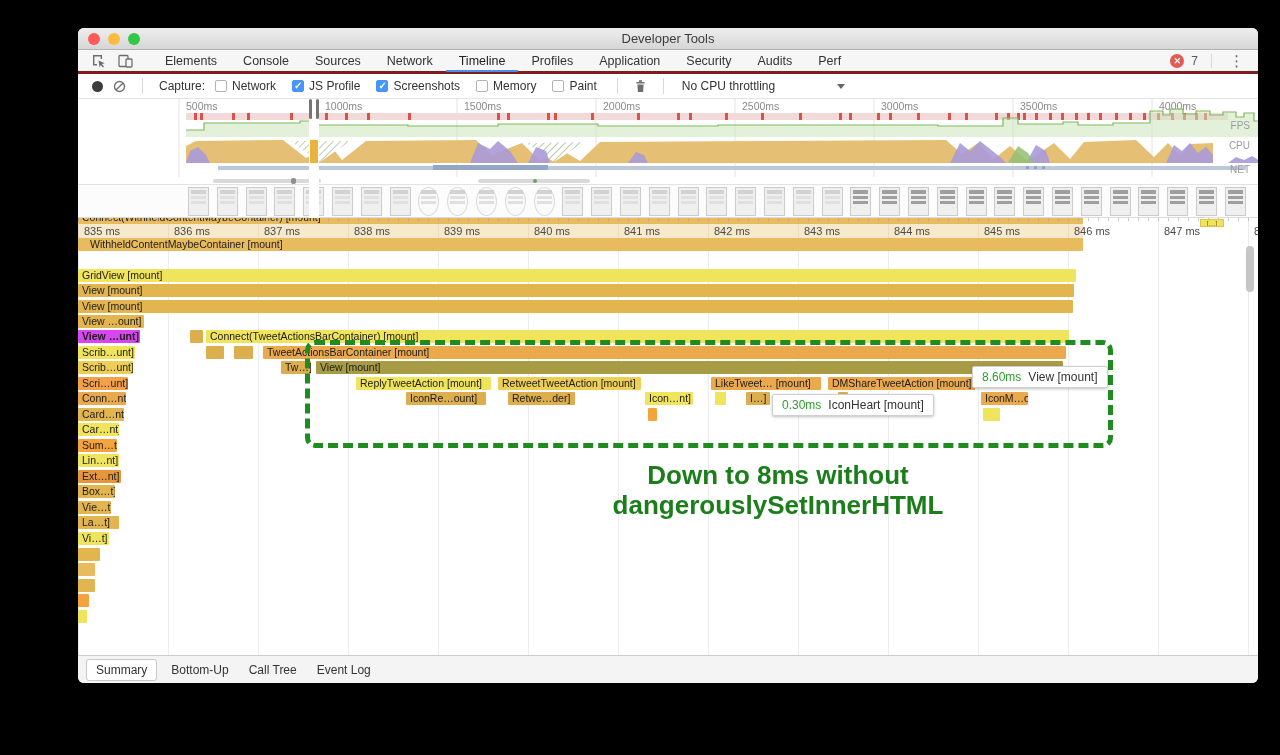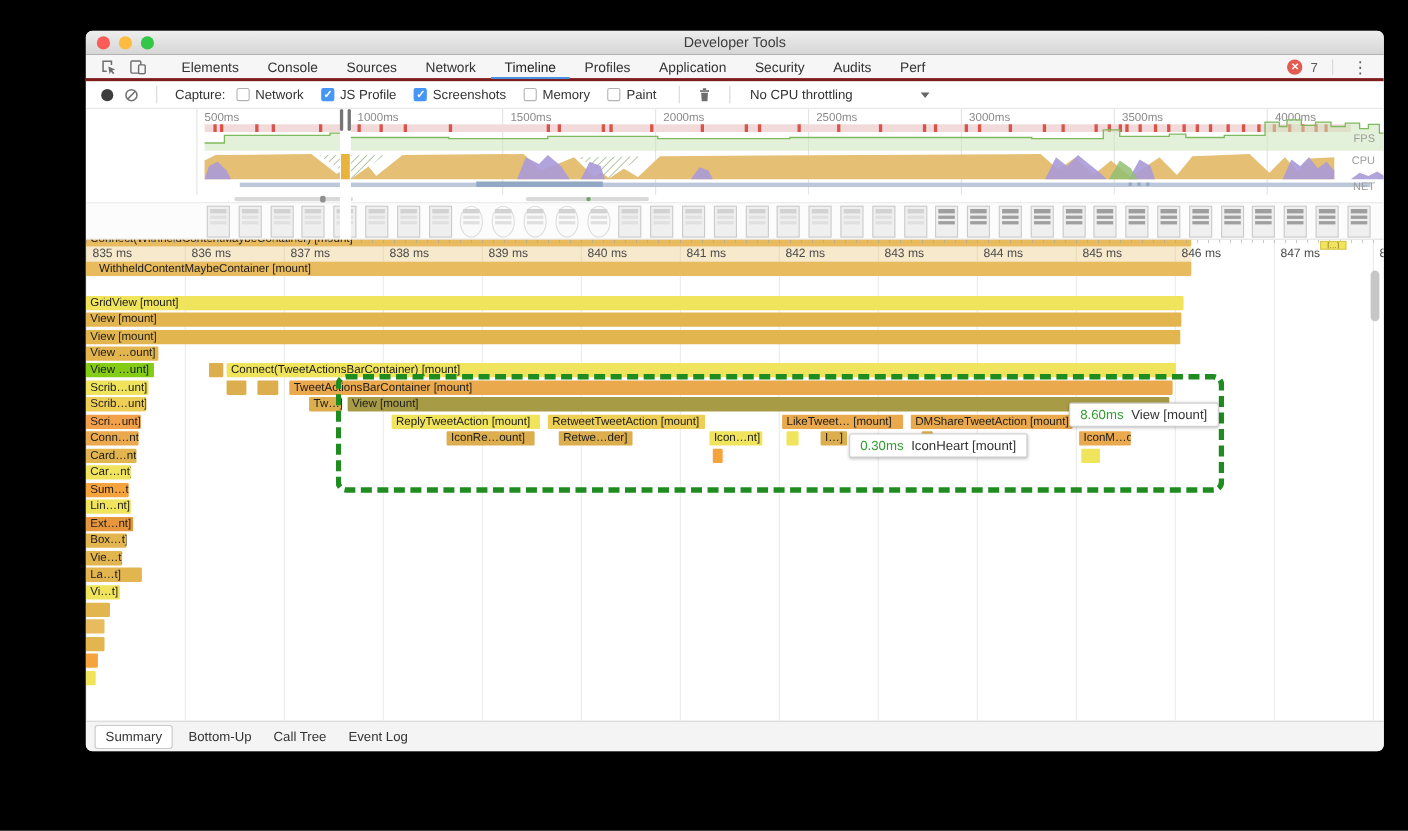--- a/index.html
+++ b/index.html
@@ -473,21 +473,21 @@
       <div class="gline" style="left:990px"></div>
       <div class="gline" style="left:1080px"></div>
       <div class="gline" style="left:1170px"></div>
       <div class="rulercream" style="width:1005px"></div>
       <div class="bar" style="left: 0px; top: -7px; width: 1005px; background: rgb(231, 187, 94);">Connect(WithheldContentMaybeContainer) [mount]</div>
       <div class="bar" style="left: 0px; top: 20px; width: 1005px; background: rgb(231, 187, 94); padding-left: 12px;">WithheldContentMaybeContainer [mount]</div>
       <div class="bar" style="left: 0px; top: 51px; width: 998px; background: rgb(240, 228, 92);">GridView [mount]</div>
       <div class="bar" style="left: 0px; top: 66px; width: 996px; background: rgb(227, 181, 79);">View [mount]</div>
       <div class="bar" style="left: 0px; top: 82px; width: 995px; background: rgb(227, 181, 79);">View [mount]</div>
       <div class="bar" style="left: 0px; top: 97px; width: 66px; background: rgb(227, 181, 79);">View …ount]</div>
-      <div class="bar" style="left: 0px; top: 112px; width: 62px; background: #84cc16;">View …unt]</div>
+      <div class="bar" style="left: 0px; top: 112px; width: 62px; background: #d946ef; font-weight: bold;">View …unt]</div>
       <div class="bar" style="left: 112px; top: 112px; width: 13px; background: rgb(220, 174, 77);"></div>
       <div class="bar" style="left: 128px; top: 112px; width: 863px; background: rgb(240, 228, 92);">Connect(TweetActionsBarContainer) [mount]</div>
       <div class="bar" style="left: 0px; top: 128px; width: 57px; background: rgb(240, 228, 92);">Scrib…unt]</div>
       <div class="bar" style="left: 128px; top: 128px; width: 18px; background: rgb(220, 174, 77);"></div>
       <div class="bar" style="left: 156px; top: 128px; width: 19px; background: rgb(220, 174, 77);"></div>
       <div class="bar" style="left: 185px; top: 128px; width: 803px; background: rgb(234, 169, 77);">TweetActionsBarContainer [mount]</div>
       <div class="bar" style="left: 0px; top: 143px; width: 55px; background: rgb(238, 207, 85);">Scrib…unt]</div>
       <div class="bar" style="left: 203px; top: 143px; width: 30px; background: rgb(220, 174, 77);">Tw…]</div>
       <div class="bar" style="left: 238px; top: 143px; width: 747px; background: rgb(168, 155, 69);">View [mount]</div>
       <div class="bar" style="left: 0px; top: 159px; width: 50px; background: rgb(242, 161, 74);">Scri…unt]</div>
@@ -505,21 +505,21 @@
       <div class="bar" style="left: 903px; top: 174px; width: 47px; background: rgb(234, 169, 77);">IconM…ount]</div>
       <div class="bar" style="left: 0px; top: 190px; width: 46px; background: rgb(227, 181, 79);">Card…nt]</div>
       <div class="bar" style="left: 570px; top: 190px; width: 9px; background: rgb(245, 163, 61);"></div>
       <div class="bar" style="left: 905px; top: 190px; width: 17px; background: rgb(240, 228, 92);"></div>
       <div class="bar" style="left: 0px; top: 205px; width: 41px; background: rgb(240, 228, 92);">Car…nt]</div>
       <div class="bar" style="left: 0px; top: 221px; width: 39px; background: rgb(245, 163, 61);">Sum…t]</div>
       <div class="bar" style="left: 0px; top: 236px; width: 41px; background: rgb(240, 228, 92);">Lin…nt]</div>
       <div class="bar" style="left: 0px; top: 252px; width: 43px; background: rgb(230, 151, 60);">Ext…nt]</div>
       <div class="bar" style="left: 0px; top: 267px; width: 37px; background: rgb(227, 181, 79);">Box…t]</div>
       <div class="bar" style="left: 0px; top: 283px; width: 33px; background: rgb(227, 181, 79);">Vie…t]</div>
-      <div class="bar" style="left: 0px; top: 298px; width: 51px; background: rgb(227, 181, 79);">La…t]</div>
+      <div class="bar" style="left: 0px; top: 298px; width: 41px; background: rgb(227, 181, 79);">La…t]</div>
       <div class="bar" style="left: 0px; top: 314px; width: 31px; background: rgb(240, 228, 92);">Vi…t]</div>
       <div class="bar" style="left: 0px; top: 330px; width: 22px; background: rgb(227, 181, 79);"></div>
       <div class="bar" style="left: 0px; top: 345px; width: 17px; background: rgb(231, 187, 94);"></div>
       <div class="bar" style="left: 0px; top: 361px; width: 17px; background: rgb(227, 181, 79);"></div>
       <div class="bar" style="left: 0px; top: 376px; width: 11px; background: rgb(245, 163, 61);"></div>
       <div class="bar" style="left: 0px; top: 392px; width: 9px; background: rgb(240, 228, 92);"></div>
       <div class="tickdots"></div>
       <span class="rlabel" style="left: 6px;">835 ms</span>
       <span class="rlabel" style="left: 96px;">836 ms</span>
       <span class="rlabel" style="left: 186px;">837 ms</span>
@@ -529,20 +529,24 @@
       <span class="rlabel" style="left: 546px;">841 ms</span>
       <span class="rlabel" style="left: 636px;">842 ms</span>
       <span class="rlabel" style="left: 726px;">843 ms</span>
       <span class="rlabel" style="left: 816px;">844 ms</span>
       <span class="rlabel" style="left: 906px;">845 ms</span>
       <span class="rlabel" style="left: 996px;">846 ms</span>
       <span class="rlabel" style="left: 1086px;">847 ms</span>
       <span class="rlabel" style="left: 1176px;">848 ms</span>
       <div class="chip" style="left: 1122px; top: 1px; width: 24px; height: 8px;">[…]</div>
       <div class="dashrect" style="left: 227px; top: 122px; width: 808px; height: 108px;"></div>
+      <div class="annot" style="left: 420px; top: 242px; width: 560px;">
+        <div>Down to 8ms without</div>
+        <div>dangerouslySetInnerHTML</div>
+      </div>
       <div class="tooltip" style="left: 694px; top: 176px;"><b>0.30ms</b><span>IconHeart [mount]</span></div>
       <div class="tooltip" style="left: 894px; top: 148px;"><b>8.60ms</b><span>View [mount]</span></div>
       <div class="scrollthumb"></div>
     </div>
 
   <div class="bottombar">
     <span id="bottom-tabs" style="display:flex;align-items:center">
         <span class="btab sel">Summary</span>
         <span class="btab">Bottom-Up</span>
         <span class="btab">Call Tree</span>

